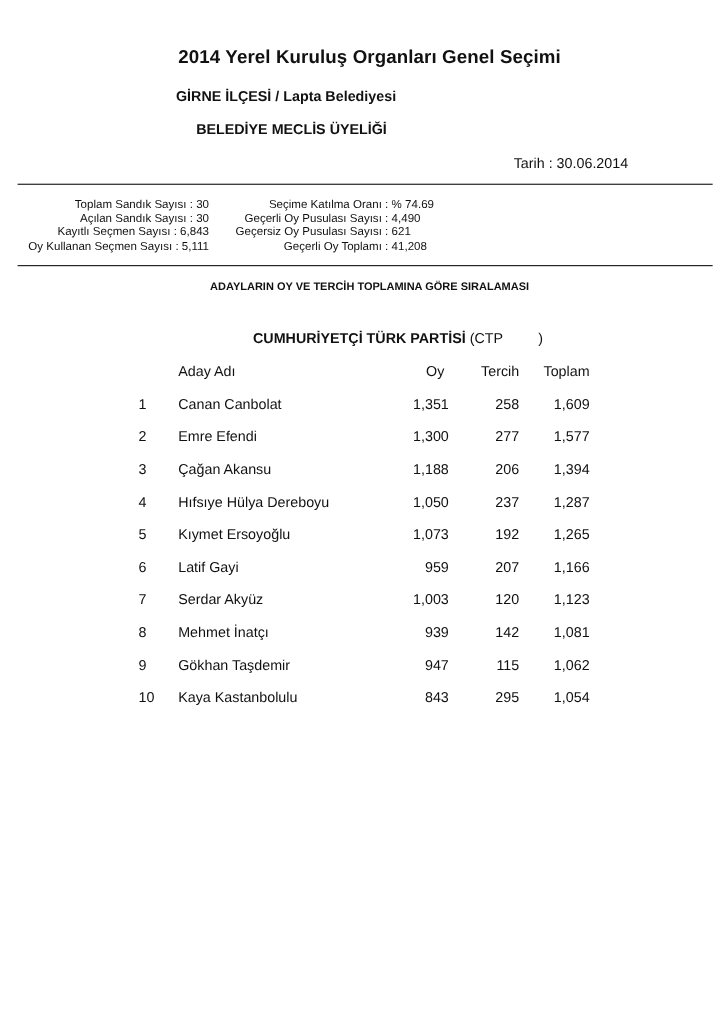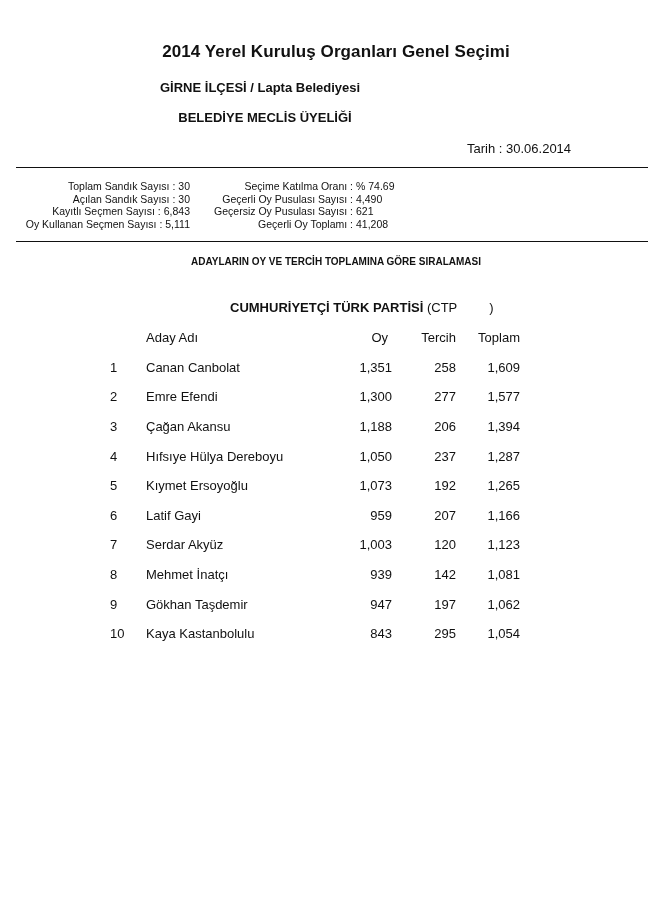--- a/index.html
+++ b/index.html
@@ -13,21 +13,21 @@
   .rule { position: absolute; left: 16px; right: 0; height: 1px; background: #111; }
   .stats-left { position: absolute; left: 0; top: 180px; width: 190px; font-size: 10.5px; line-height: 12.5px; }
   .stats-left div { text-align: right; }
   .stats-right { position: absolute; left: 0; top: 180px; width: 576px; font-size: 10.5px; line-height: 12.5px; }
   .stats-right .row { position: relative; height: 12.5px; }
   .stats-right .lbl { position: absolute; right: 223px; text-align: right; }
   .stats-right .val { position: absolute; left: 356px; }
   .ranking { left: 0; width: 648px; top: 256px; text-align: center; font-size: 10px; font-weight: bold; }
   .party { left: 218px; top: 300px; font-size: 13px; font-weight: bold; }
   .party .paren { font-weight: normal; }
-  table.cands { position: absolute; left: 100px; top: 323px; border-collapse: collapse; font-size: 13px; }
+  table.cands { position: absolute; left: 116px; top: 323px; border-collapse: collapse; font-size: 13px; }
   table.cands th, table.cands td { padding: 0; height: 29.6px; font-weight: normal; }
   .c-no { width: 36px; text-align: left; padding-left: 10px !important; }
   .c-name { width: 170px; text-align: left; }
   .c-oy { width: 72px; text-align: right; }
   .c-tercih { width: 64px; text-align: right; }
   .c-toplam { width: 64px; text-align: right; }
   th.c-oy { text-align: right; padding-right: 4px !important; }
   th.c-tercih { text-align: right; }
   th.c-toplam { text-align: right; }
   .indent { padding-left: 8px; }
@@ -141,21 +141,21 @@
         <td class="c-no">8</td>
         <td class="c-name">Mehmet İnatçı</td>
         <td class="c-oy">939</td>
         <td class="c-tercih">142</td>
         <td class="c-toplam">1,081</td>
       </tr>
       <tr>
         <td class="c-no">9</td>
         <td class="c-name">Gökhan Taşdemir</td>
         <td class="c-oy">947</td>
-        <td class="c-tercih">197</td>
+        <td class="c-tercih">115</td>
         <td class="c-toplam">1,062</td>
       </tr>
       <tr>
         <td class="c-no">10</td>
         <td class="c-name indent">Kaya Kastanbolulu</td>
         <td class="c-oy">843</td>
         <td class="c-tercih">295</td>
         <td class="c-toplam">1,054</td>
       </tr>
     </tbody>

